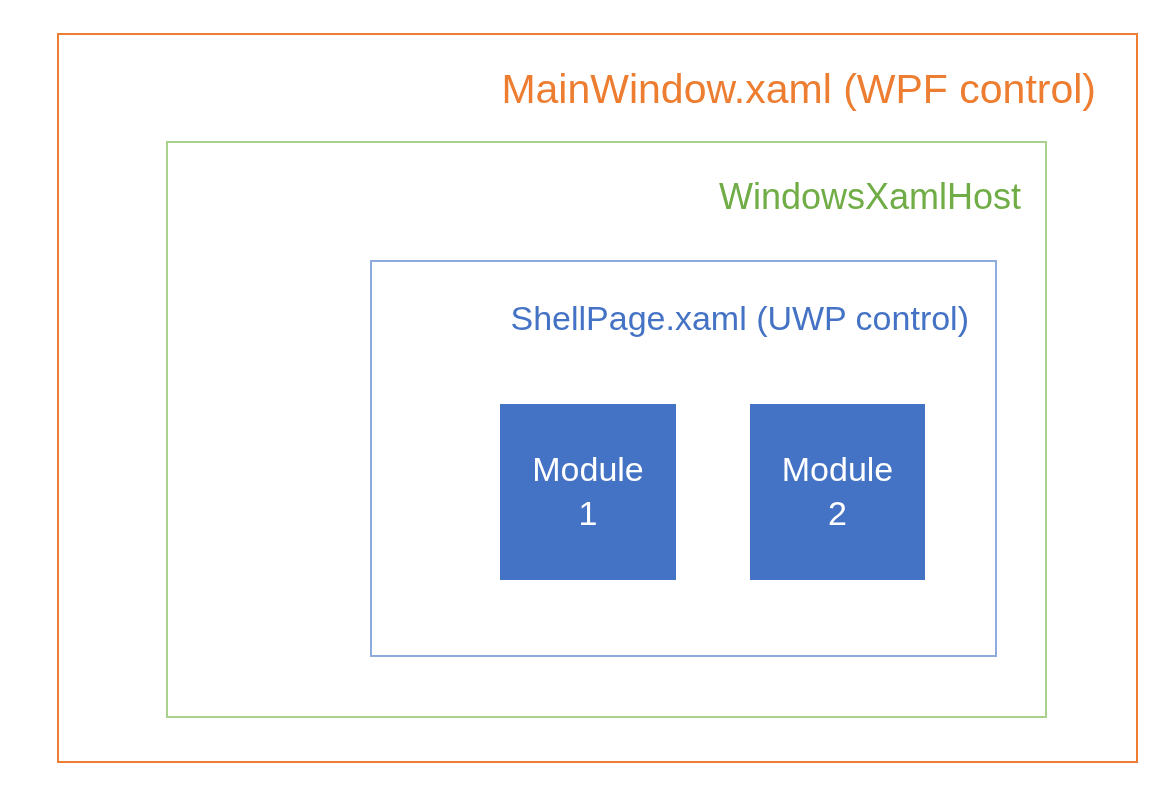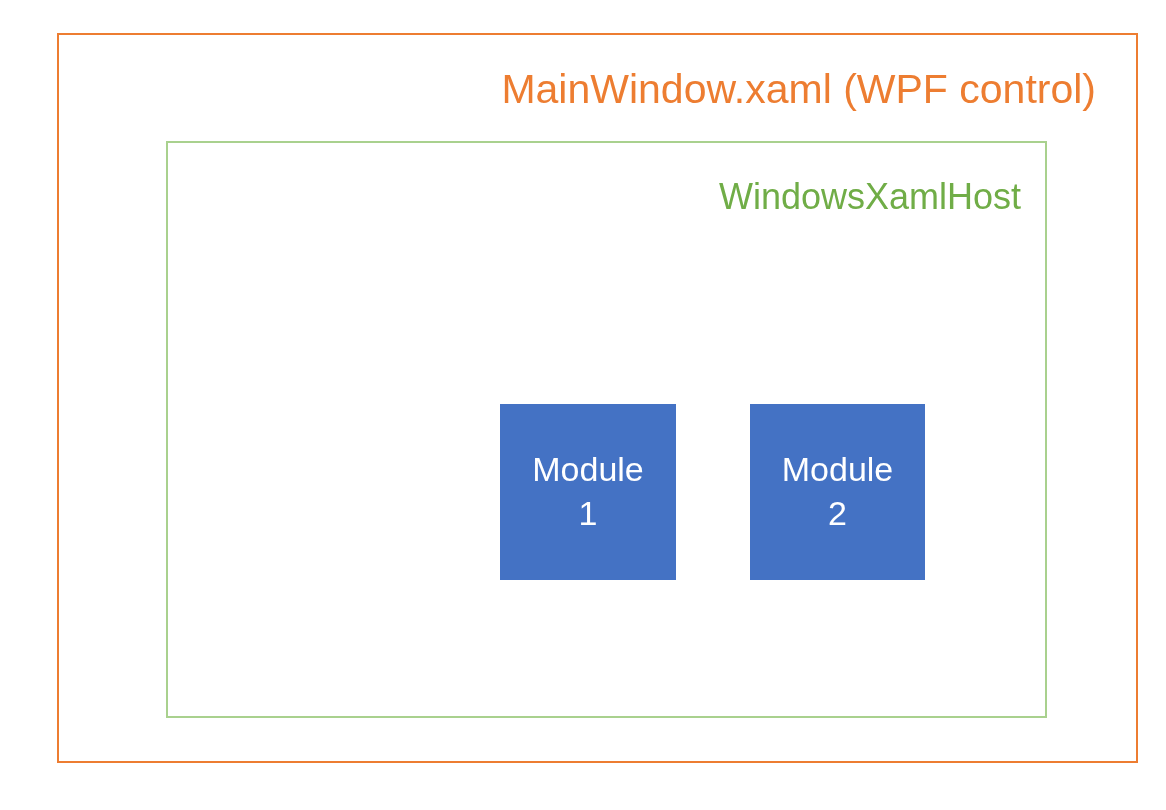--- a/index.html
+++ b/index.html
@@ -111,20 +111,23 @@
 <div id="canvas">
 
   <div class="layer layer-outer">
     <div class="layer-label label-outer">MainWindow.xaml (WPF control)</div>
   </div>
 
   <div class="layer layer-mid">
     <div class="layer-label label-mid">WindowsXamlHost</div>
   </div>
 
+  <div class="layer layer-inner">
+    <div class="layer-label label-inner">ShellPage.xaml (UWP control)</div>
+  </div>
 
   <div class="module module-1">
     <span class="module-label"><span>Module</span><br><span>1</span></span>
   </div>
 
   <div class="module module-2">
     <span class="module-label"><span>Module</span><br><span>2</span></span>
   </div>
 
 </div>

